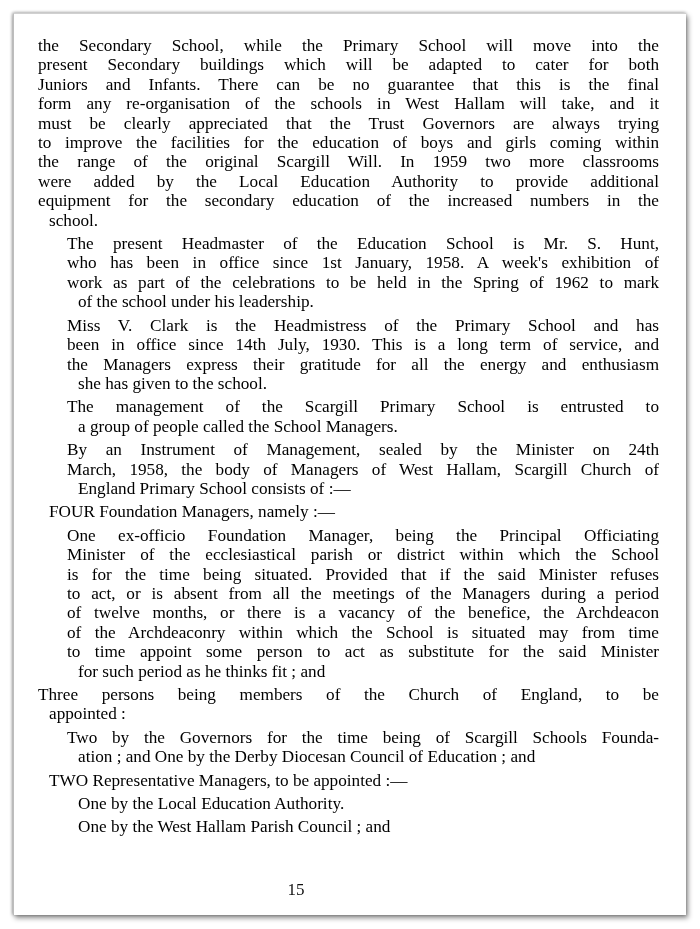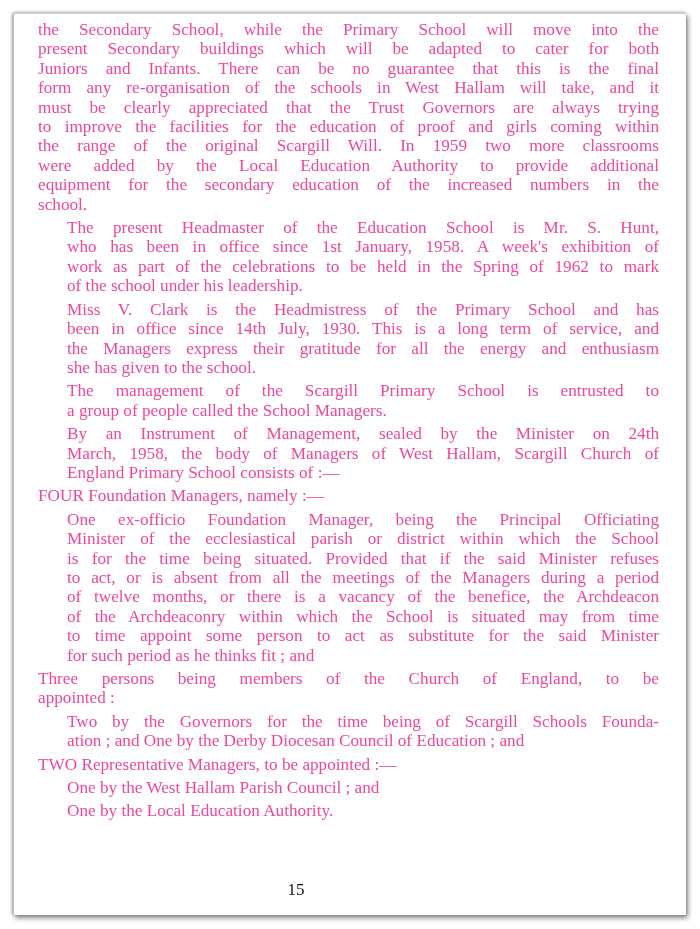--- a/index.html
+++ b/index.html
@@ -8,34 +8,34 @@
       position: absolute;
       left: 13px; top: 13px;
       width: 672px; height: 901px;
       background: #ffffff;
       box-shadow: 2px 3px 5px rgba(0,0,0,0.45), -1px 0 3px rgba(0,0,0,0.25), 0 -1px 3px rgba(0,0,0,0.15);
       border-left: 1px solid #bdbdbd;
       border-top: 1px solid #d0d0d0;
     }
     .text {
       position: absolute;
-      left: 24px; top: 6px;
+      left: 24px; top: 22px;
       width: 621px;
       font-family: "Liberation Serif", "DejaVu Serif", serif;
       font-size: 17.2px;
       line-height: 19.4px;
-      color: #ec4899;
+      color: #000000;
       text-align: justify;
     }
     .p { margin: 0 0 4px 0; }
     .p.indent { text-indent: 29px; }
     .p.flush { text-indent: 0; }
     .p.hang { padding-left: 29px; text-indent: 0; }
     .line { display: block; text-align: justify; text-align-last: justify; }
-    .line.last { text-align-last: left; }
+    .line.last { text-align-last: left; margin-left: 11px; }
     .pagenum {
       position: absolute;
       left: 0; width: 564px;
       top: 866px;
       text-align: center;
       font-family: "Liberation Serif", "DejaVu Serif", serif;
       font-size: 17px;
       color: #111111;
     }
   </style>
@@ -43,21 +43,21 @@
 <body>
 
 <div class="page">
   <div class="text" id="text-body">
       <div class="p flush">
         <span class="line">the Secondary School, while the Primary School will move into the</span>
         <span class="line">present Secondary buildings which will be adapted to cater for both</span>
         <span class="line">Juniors and Infants.  There can be no guarantee that this is the final</span>
         <span class="line">form any re-organisation of the schools in West Hallam will take, and it</span>
         <span class="line">must be clearly appreciated that the Trust Governors are always trying</span>
-        <span class="line">to improve the facilities for the education of proof and girls coming within</span>
+        <span class="line">to improve the facilities for the education of boys and girls coming within</span>
         <span class="line">the range of the original Scargill Will.  In 1959 two more classrooms</span>
         <span class="line">were added by the Local Education Authority to provide additional</span>
         <span class="line">equipment for the secondary education of the increased numbers in the</span>
         <span class="line last">school.</span>
       </div>
       <div class="p indent">
         <span class="line" style="text-indent: 29px;">The present Headmaster of the Education School is Mr. S. Hunt,</span>
         <span class="line">who has been in office since 1st January, 1958.  A week's exhibition of</span>
         <span class="line">work as part of the celebrations to be held in the Spring of 1962 to mark</span>
         <span class="line last">of the school under his leadership.</span>
@@ -95,20 +95,20 @@
         <span class="line last">appointed :</span>
       </div>
       <div class="p hang">
         <span class="line">Two by the Governors for the time being of Scargill Schools Founda-</span>
         <span class="line last">ation ;  and One by the Derby Diocesan Council of Education ;  and</span>
       </div>
       <div class="p flush">
         <span class="line last">TWO Representative Managers, to be appointed :—</span>
       </div>
       <div class="p hang">
-        <span class="line last">One by the West Hallam Parish Council ;  and</span>
+        <span class="line last">One by the Local Education Authority.</span>
       </div>
       <div class="p hang">
-        <span class="line last">One by the Local Education Authority.</span>
+        <span class="line last">One by the West Hallam Parish Council ;  and</span>
       </div>
     </div>
   <div class="pagenum">15</div>
 </div>
 
 </body></html>

